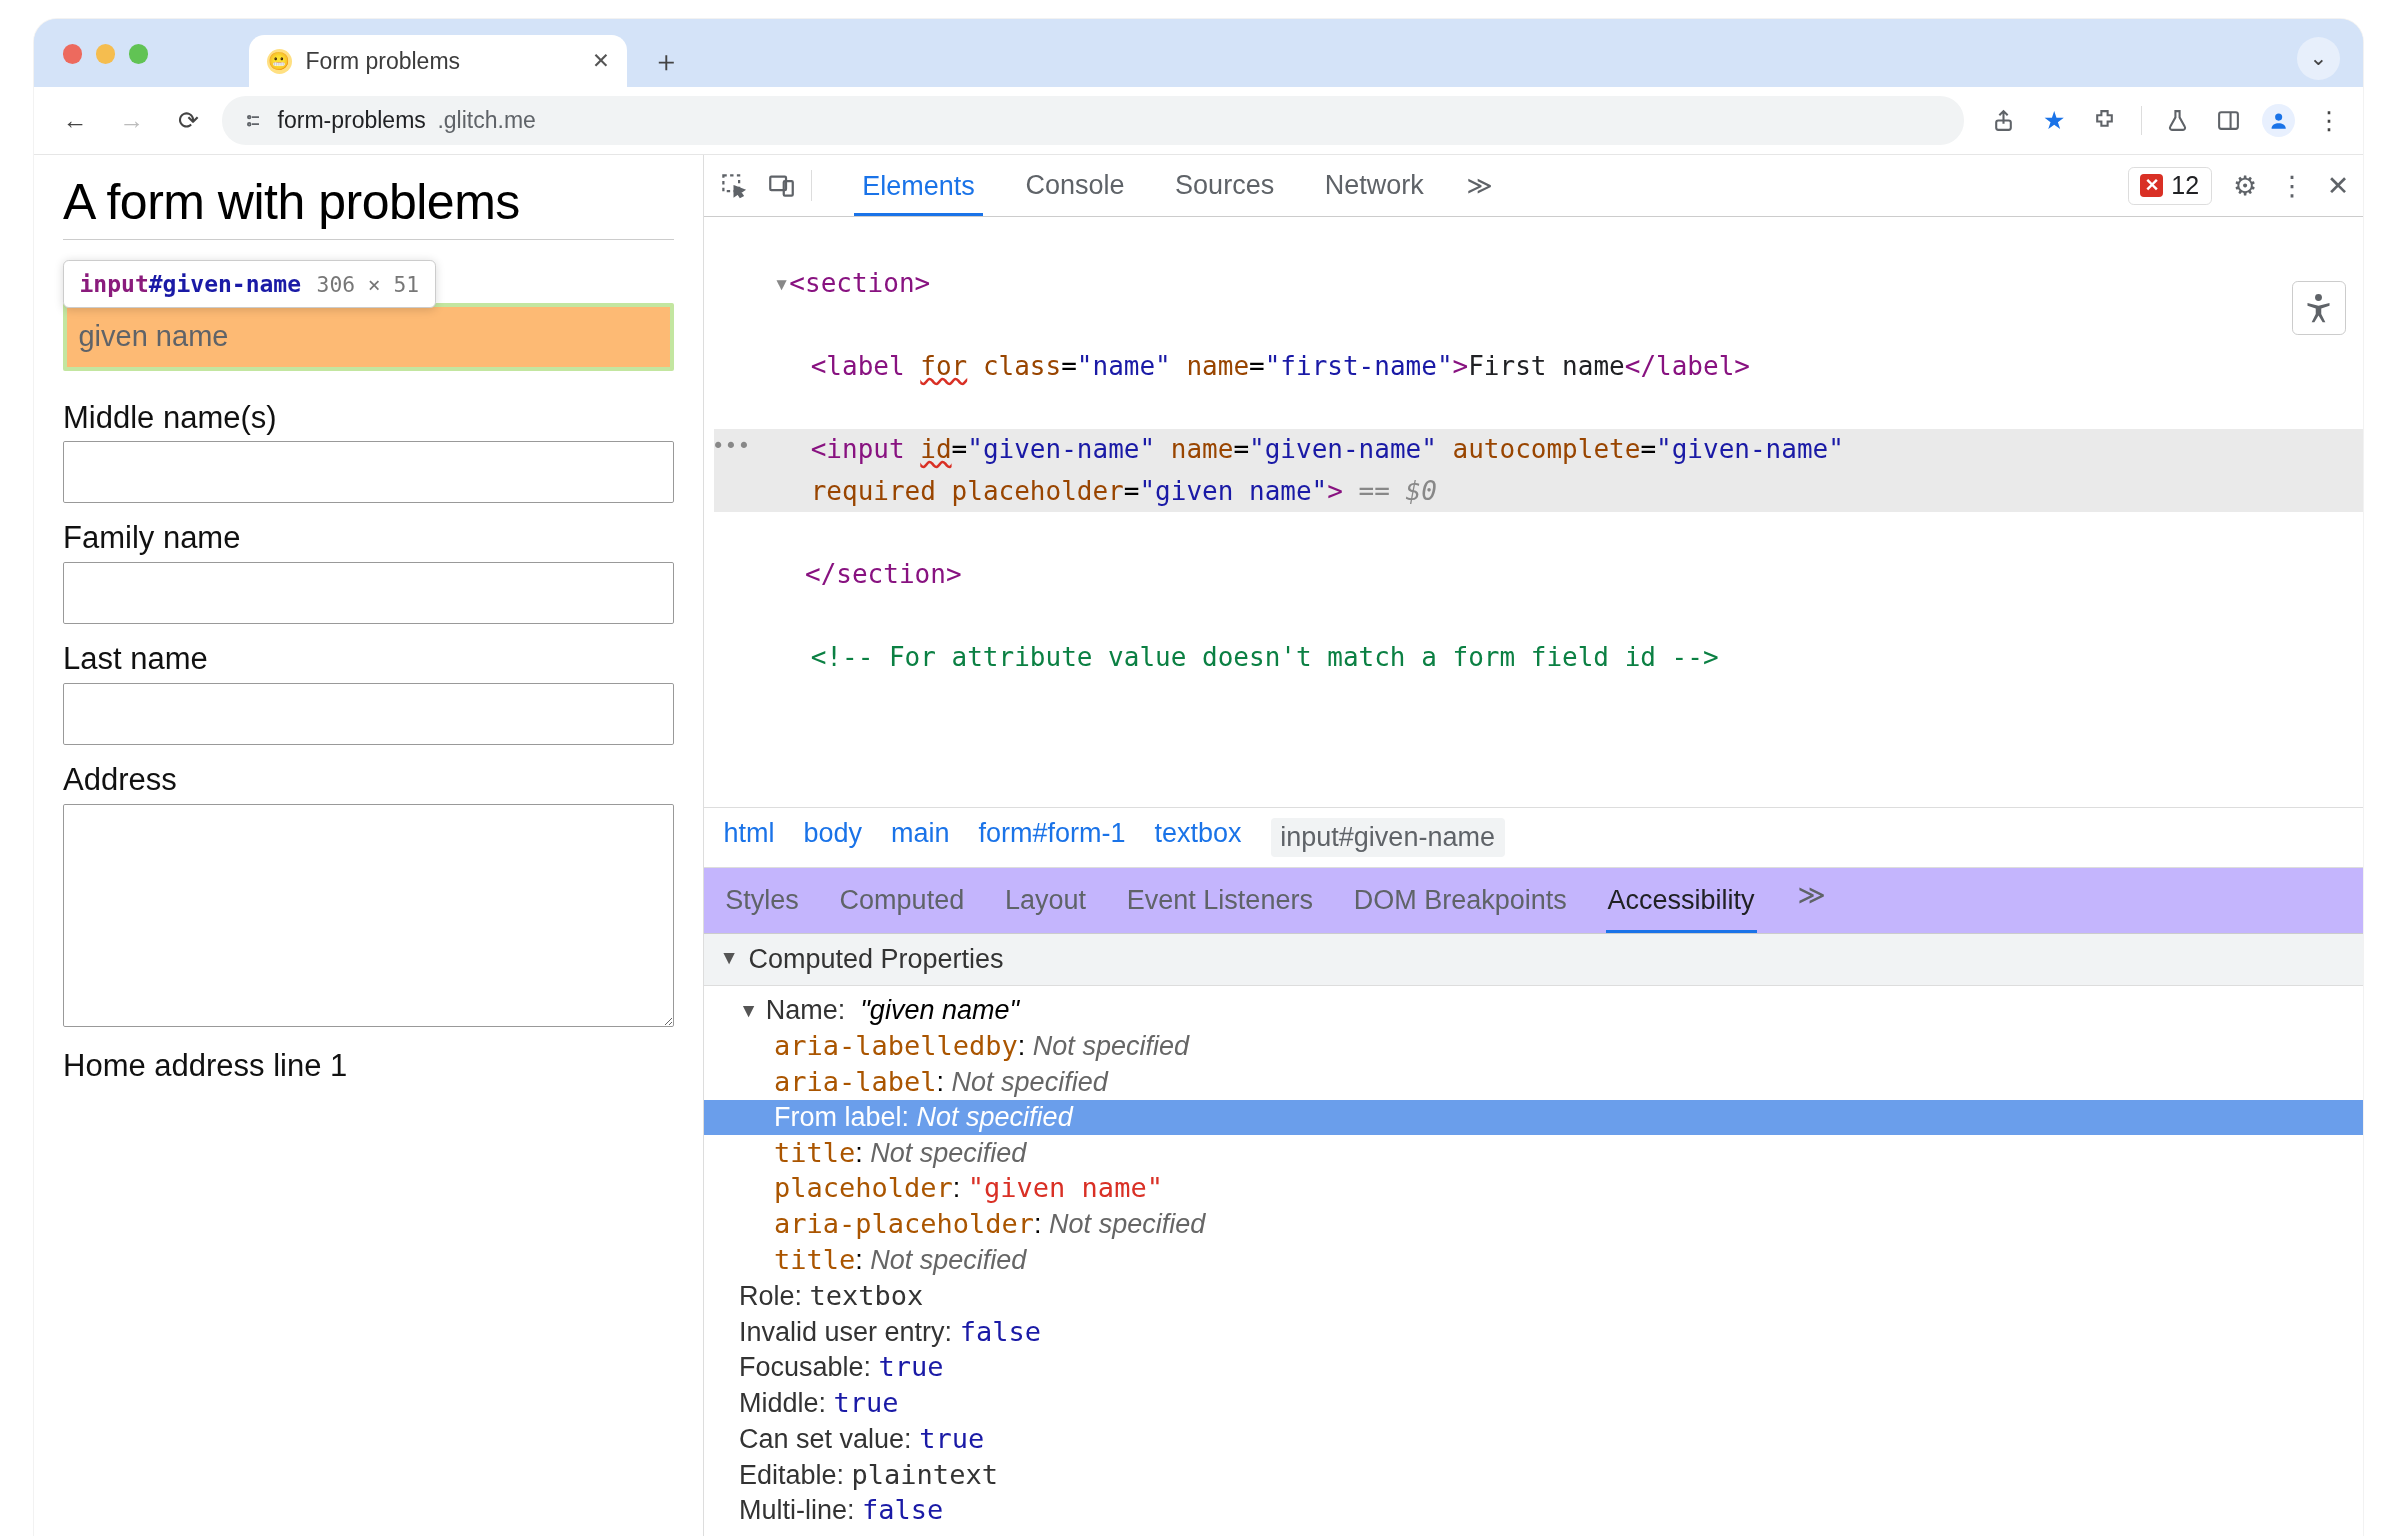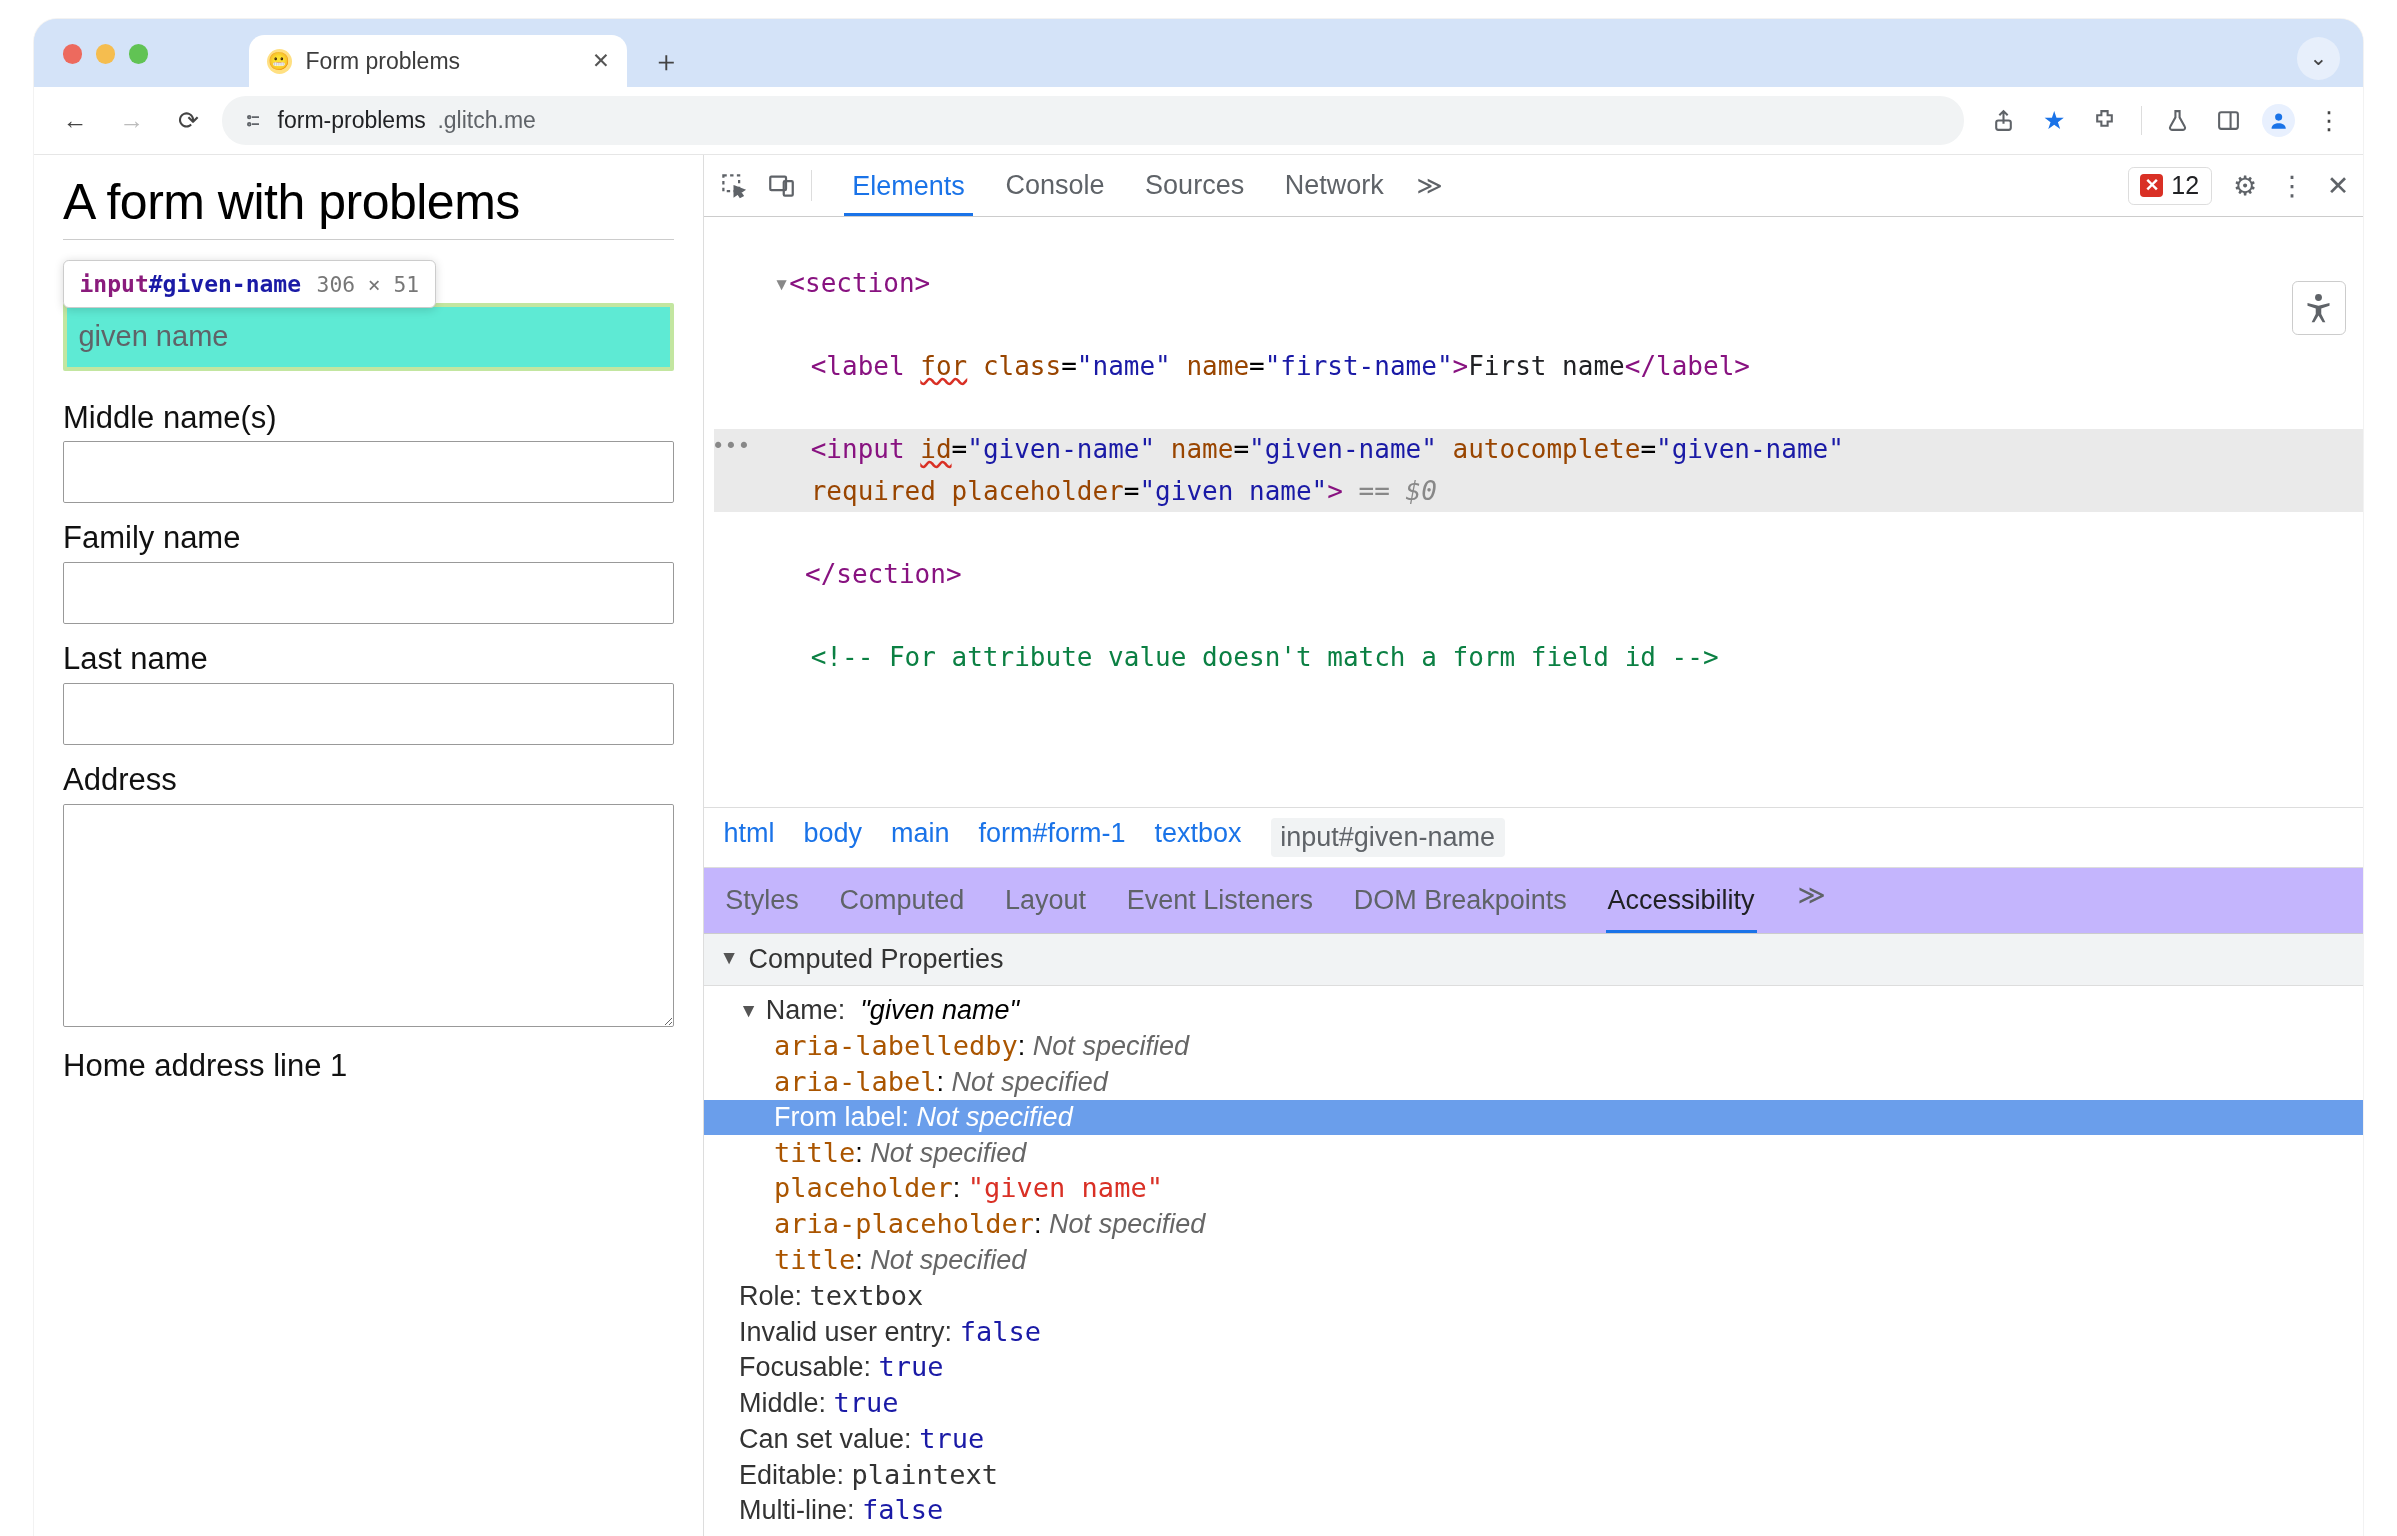--- a/index.html
+++ b/index.html
@@ -180,41 +180,41 @@
   .form-field textarea { height:223px; resize:vertical; }
   .inspect-highlight {
     background: #c3e6a0;
     padding: 3.9px;
     border-radius:1.9px;
     margin-bottom:29px;
   }
   .inspect-highlight input {
     width:100%;
     border:none;
-    background:#5eead4;
+    background:#fdba74;
     font-size:29px;
     padding:13.6px 11.6px;
     color:#5f6368;
   }
   .inspect-highlight input::placeholder { color:#5f6368; }
   
   .devtools {
     flex:1;
     display:flex;
     flex-direction:column;
     font-family: -apple-system, Helvetica, Arial, sans-serif;
     min-width:0;
   }
   .dt-tabbar {
     display:flex;
     align-items:center;
     height:62px;
     border-bottom:1px solid #ccc;
     padding:0 13.6px;
-    gap:25px;
+    gap:35px;
     font-size:27px;
     color:#5f6368;
     position:relative;
   }
   .dt-leftglyphs { display:flex; gap:17.5px; align-items:center; padding-right:13.6px; border-right:1px solid #ddd; margin-right:7.8px; }
   .dt-leftglyphs .glyph {
     width:31px;height:31px;display:flex;align-items:center;justify-content:center;color:#5f6368;
   }
   .dt-tab { padding:11.6px 7.8px; cursor:default; }
   .dt-tab.active { color:#1a73e8; border-bottom:3.9px solid #1a73e8; margin-bottom:-3.9px; font-weight:500;}

